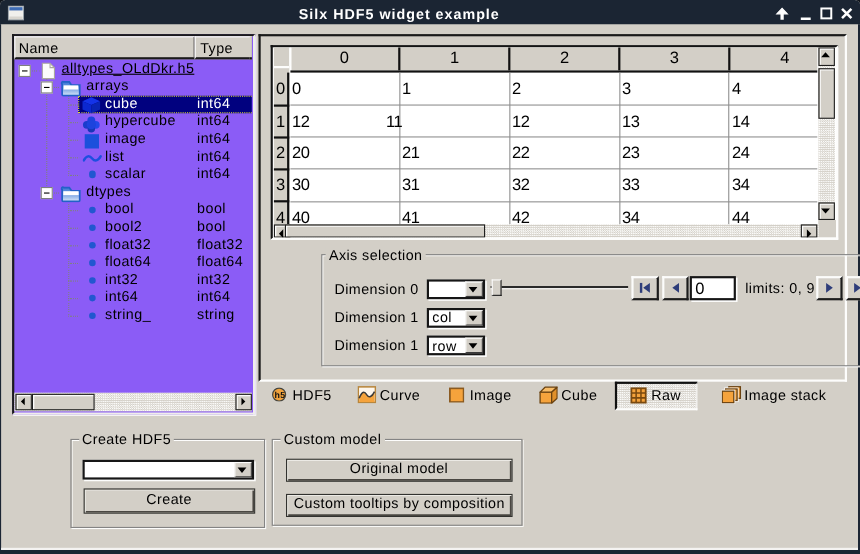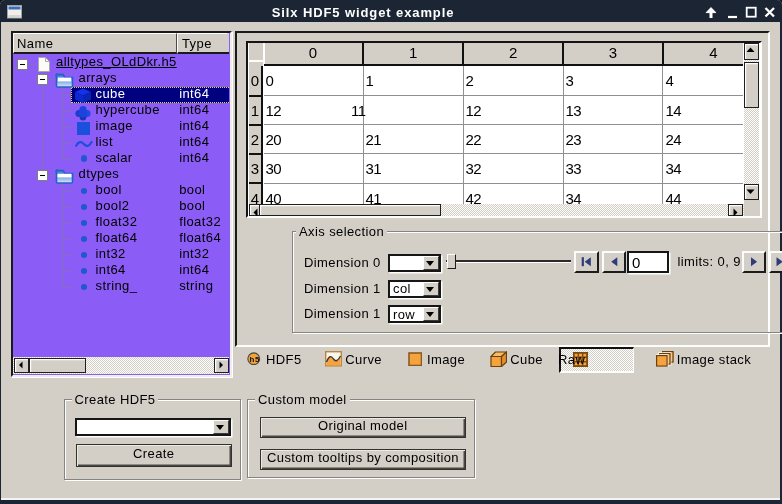--- a/index.html
+++ b/index.html
@@ -337,21 +337,21 @@
     <polygon points="1,5.5 11.5,5.5 11.5,15.5 1,15.5" fill="#f5a33c"></polygon>
     <polygon points="1,5.5 5.5,1 16.5,1 11.5,5.5" fill="#f7bb66"></polygon>
     <polygon points="11.5,5.5 16.5,1 16.5,11 11.5,15.5" fill="#e0902a"></polygon>
   </g>
 </svg>
 <div class="abs" style="left:510.3px;top:352px;height:16px;line-height:16px;">Cube</div>
 <svg class="abs" style="left:572.5px;top:351.5px" width="15" height="15" viewBox="0 0 15 15">
   <rect x="0.9" y="0.9" width="13.2" height="13.2" fill="#f5a33c" stroke="#7a4a10" stroke-width="1.8"></rect>
   <path d="M5.3 1 V14 M9.7 1 V14 M1 5.3 H14 M1 9.7 H14" stroke="#7a4a10" stroke-width="1.4"></path>
 </svg>
-<div class="abs" style="left:558px;top:352px;height:16px;line-height:16px;">Raw</div>
+<div class="abs" style="left:592px;top:352px;height:16px;line-height:16px;">Raw</div>
 <svg class="abs" style="left:655.9px;top:350.5px" width="18" height="16" viewBox="0 0 18 16">
   <g stroke-width="1.2">
     <rect x="6.6" y="0.6" width="10.5" height="10.5" fill="#f5a33c" stroke="#6a4210"></rect>
     <rect x="3.6" y="2.6" width="10.5" height="10.5" fill="#f5a33c" stroke="#fff" stroke-width="2.6"></rect>
     <rect x="3.6" y="2.6" width="10.5" height="10.5" fill="#f5a33c" stroke="#6a4210"></rect>
     <rect x="0.6" y="4.6" width="10.5" height="10.5" fill="#f5a33c" stroke="#fff" stroke-width="2.6"></rect>
     <rect x="0.6" y="4.6" width="10.5" height="10.5" fill="#f5a33c" stroke="#6a4210"></rect>
   </g>
 </svg>
 <div class="abs" style="left:676.7px;top:352px;height:16px;line-height:16px;">Image stack</div>

